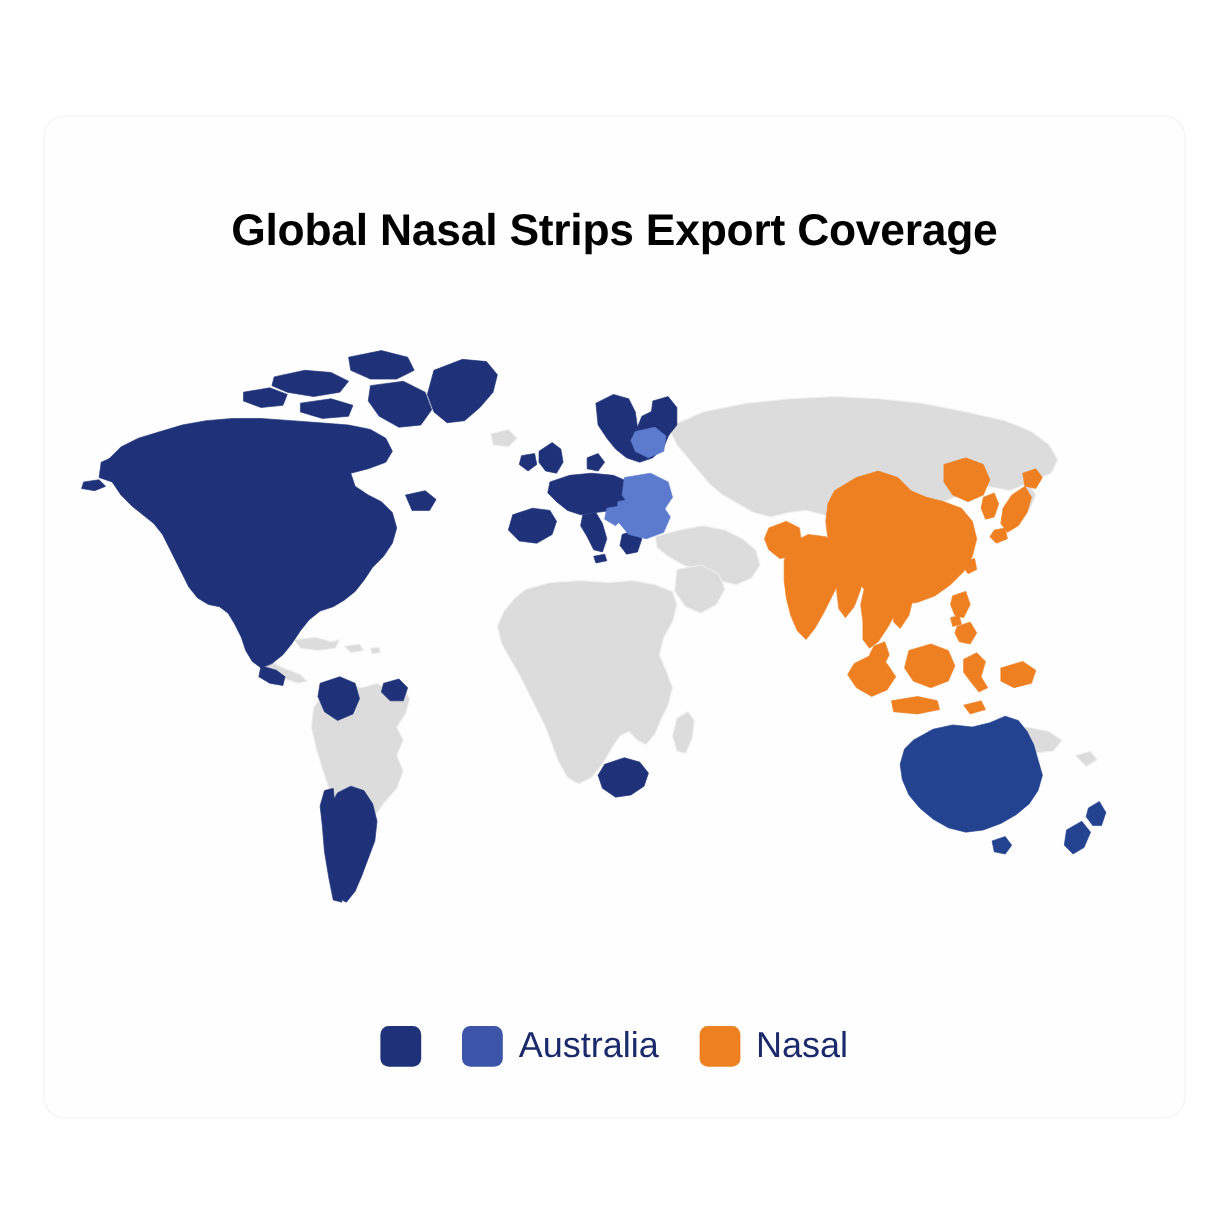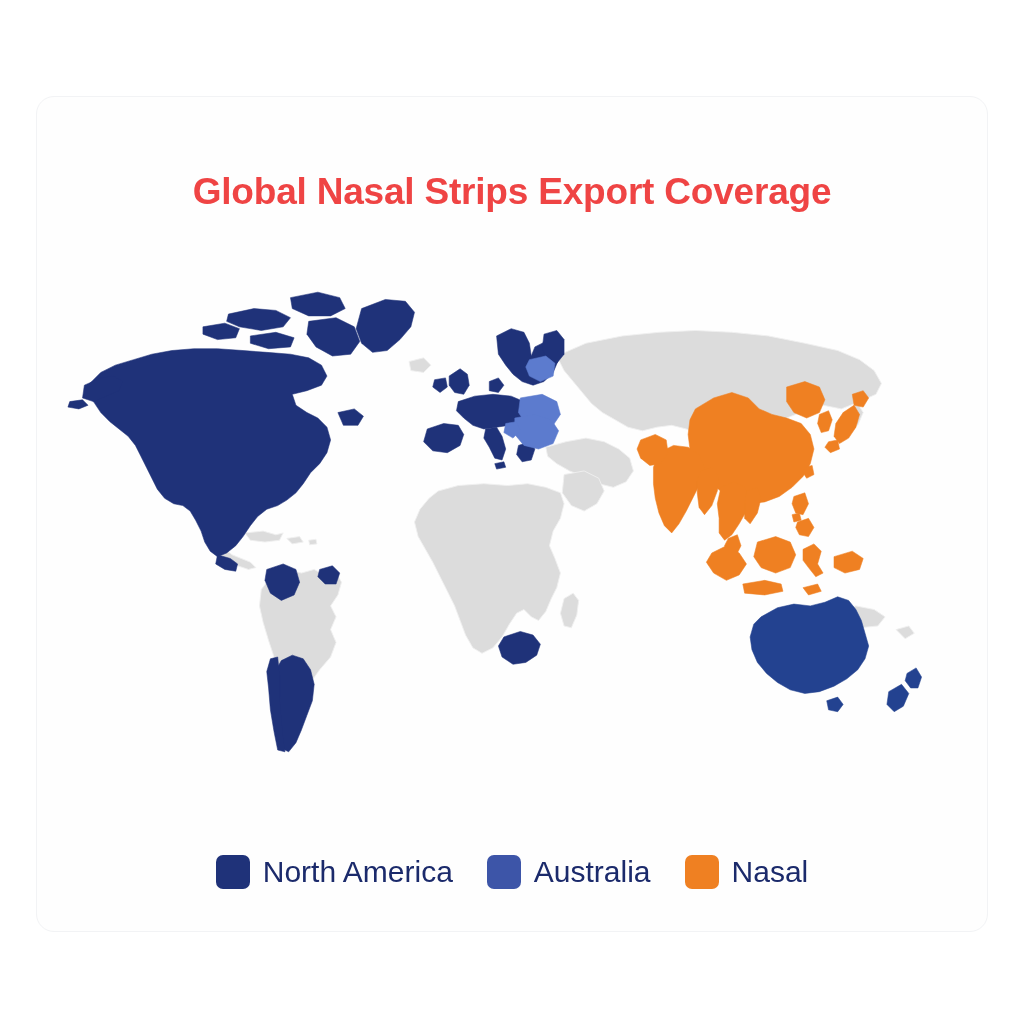--- a/index.html
+++ b/index.html
@@ -33,21 +33,21 @@
   }
   #chart-title {
     position: absolute;
     left: 0;
     top: 74px;
     width: 100%;
     text-align: center;
     font-size: 37px;
     font-weight: bold;
     letter-spacing: -0.2px;
-    color: #ef4444;
+    color: #000000;
     font-family: "Liberation Sans", sans-serif;
   }
   #map-wrap {
     position: absolute;
     left: 20px;
     top: 145px;
     width: 912px;
     height: 560px;
   }
   #world-map {
@@ -239,21 +239,20 @@
           <path d="M912 486 L926 478 L934 488 L928 502 L918 508 L910 500 Z"></path>
         </g>
 
       </svg>
     </div>
 
     <div id="legend">
 
       <div class="legend-item">
         <span class="legend-swatch" style="background:#1f3279"></span>
-        <span class="legend-label">North America</span>
       </div>
 
 
       <div class="legend-item">
         <span class="legend-swatch" style="background:#3d55a8"></span>
         <span class="legend-label">Australia</span>
       </div>
 
       <div class="legend-item">
         <span class="legend-swatch" style="background:#ef8022"></span>

